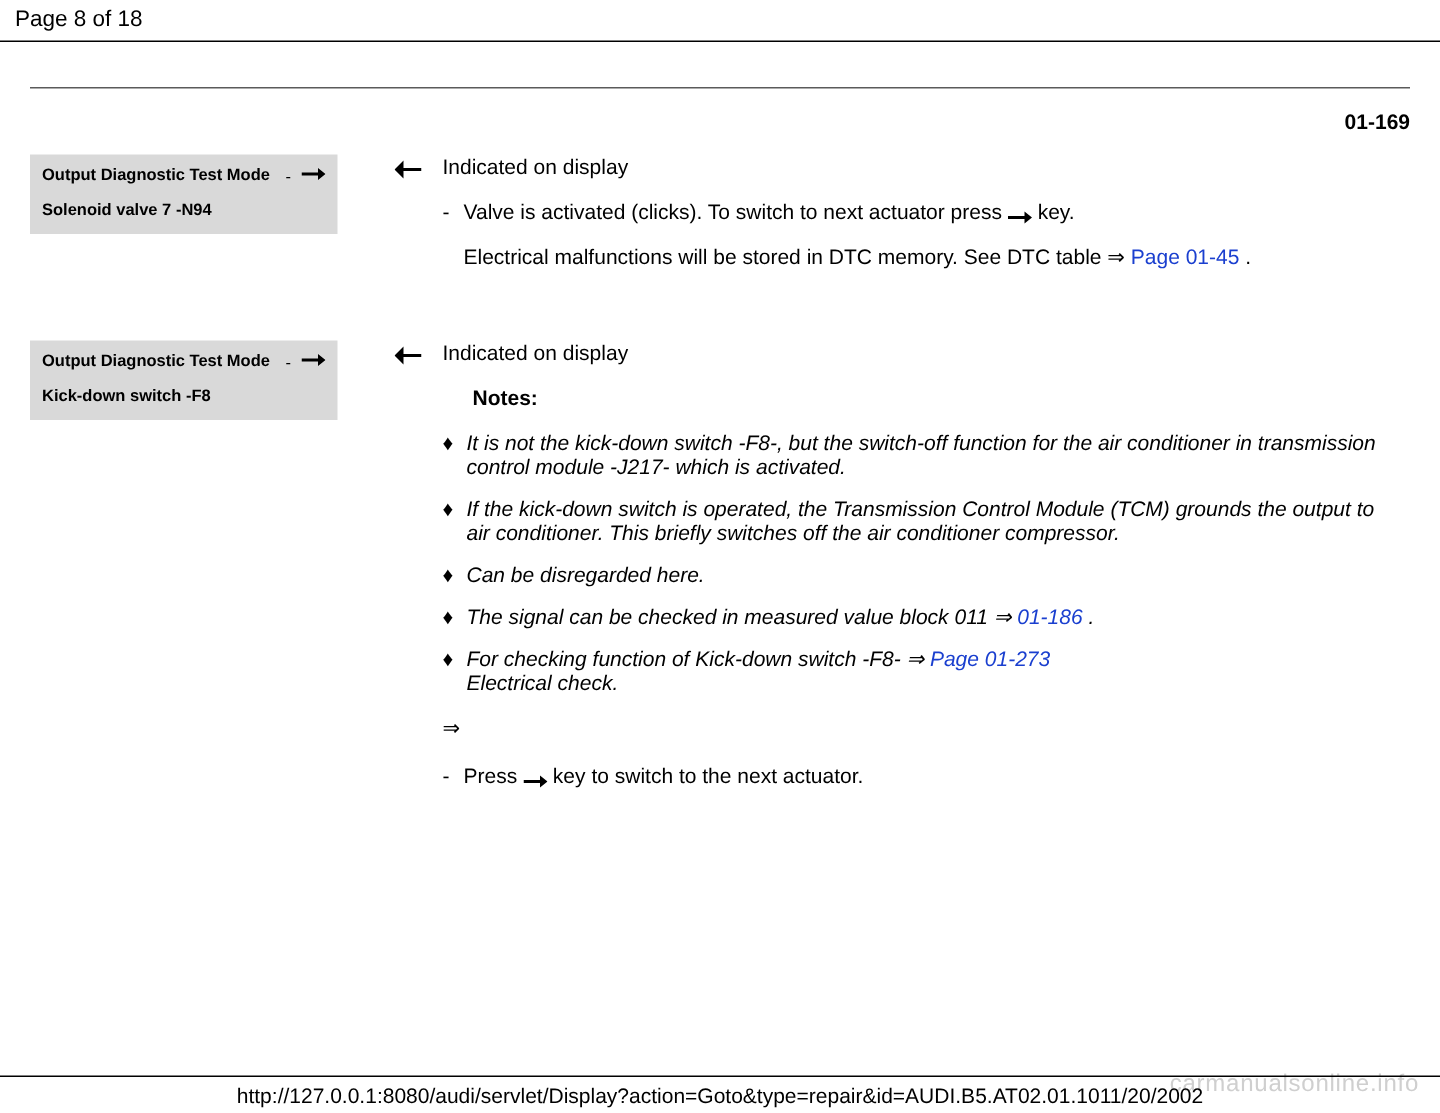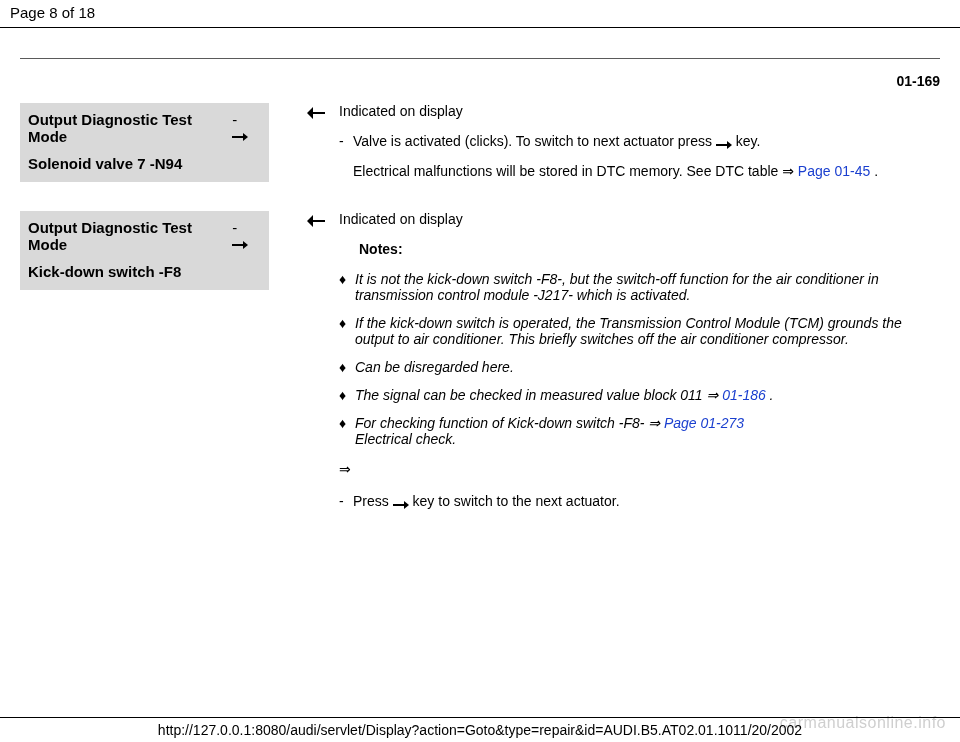--- a/index.html
+++ b/index.html
@@ -32,24 +32,24 @@
     font-weight: bold;
     font-size: 14px;
     margin-bottom: 14px;
   }
   .row {
     display: flex;
     align-items: flex-start;
     margin-bottom: 18px;
   }
   .display-box {
-    width: 249px;
+    width: 205px;
     background: #d9d9d9;
     padding: 8px 8px 10px 8px;
-    font-size: 15px;
+    font-size: 11px;
     font-weight: bold;
     position: relative;
     flex-shrink: 0;
   }
   .display-box .line1 {
     display: flex;
     justify-content: space-between;
     align-items: flex-start;
     margin-bottom: 10px;
   }
@@ -87,21 +87,21 @@
   .sub-line .dash { width: 14px; flex-shrink:0; }
   .sub-line .txt { flex:1; }
   .inline-arrow {
     display: inline-block;
     width: 16px; height: 10px;
     vertical-align: middle;
   }
   .para {
     font-size: 14px;
     margin-left: 14px;
-    margin-bottom: 14px;
+    margin-bottom: 30px;
   }
   a.link { color: #1a3fcf; text-decoration: none; }
   .notes-list {
     list-style: none;
     padding: 0;
     margin: 0 0 14px 0;
     font-style: italic;
     font-size: 14px;
   }
   .notes-list li {

